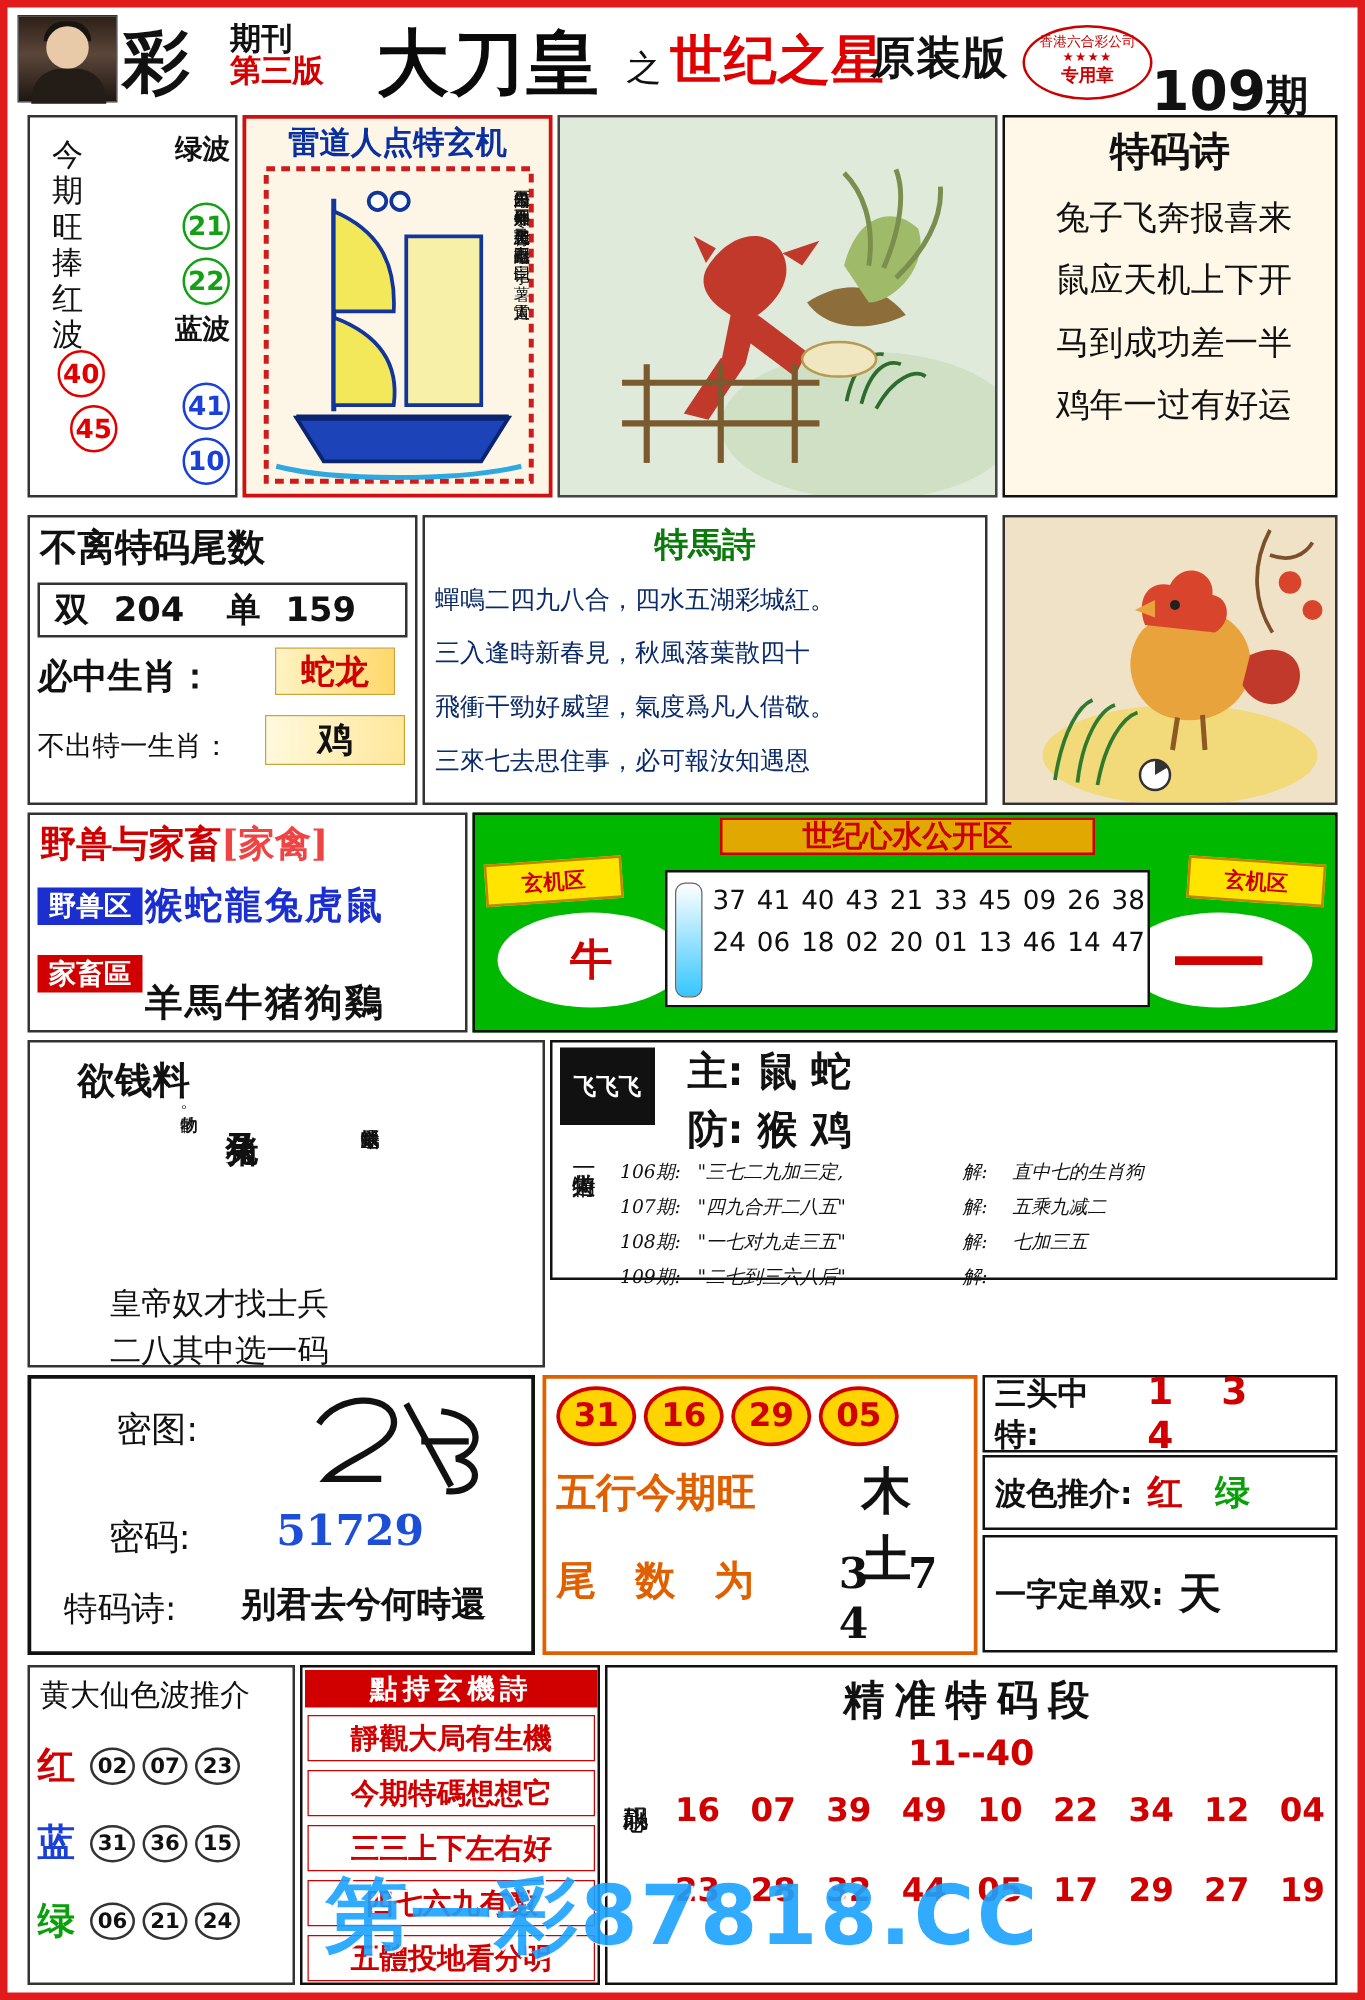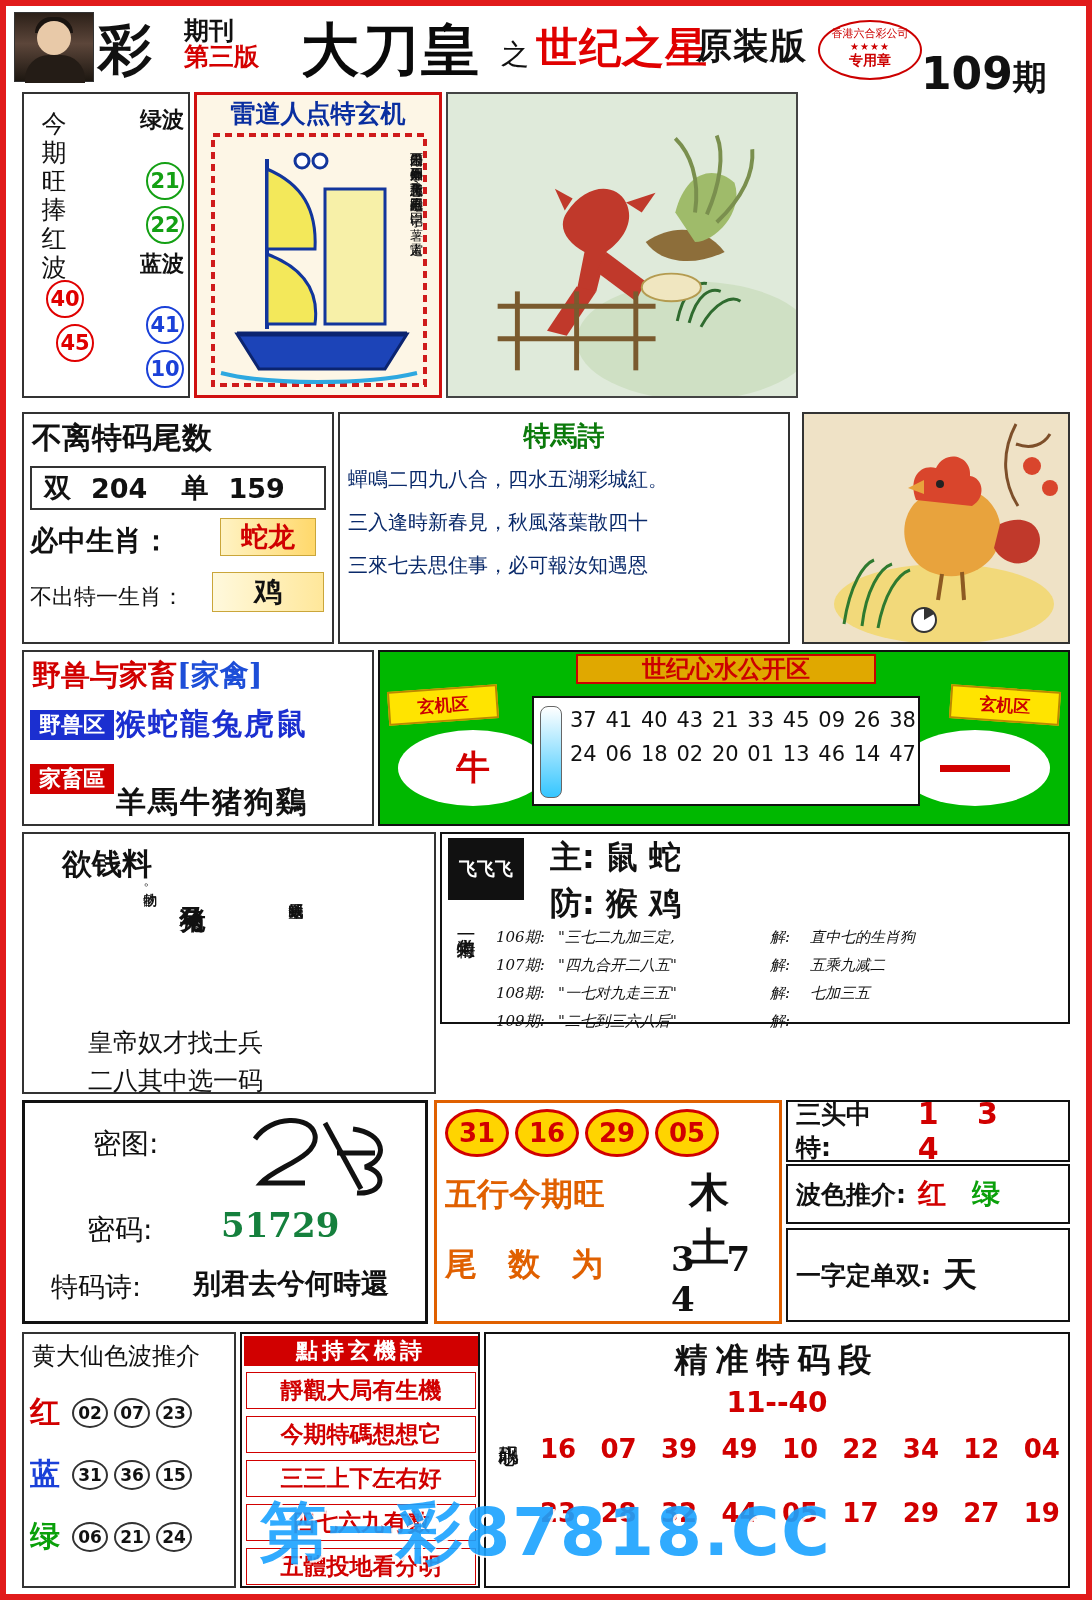--- a/index.html
+++ b/index.html
@@ -98,21 +98,21 @@
   #tema-lines div { font-size:20px; color:#0a2a6a; margin-bottom:16px; font-family:"DejaVu Serif", serif;}
 
   #bird-box { left:788px; top:2px; width:268px; height:232px; border:2px solid #333;
       background:#f3e6cf; overflow:hidden;}
 
   
   #row3 { left:8px; top:642px; width:1064px; height:180px; }
   #beast-box { left:8px; top:2px; width:352px; height:176px; border:2px solid #333; background:#fff;}
   #beast-title { position:absolute; left:8px; top:4px; font-size:29px; font-weight:bold;
       color:#d10000; font-family:"DejaVu Serif", serif;}
-  #beast-title .br { color:#1d4ed8; }
+  #beast-title .br { color:#ef4444; }
   .tag { position:absolute; width:84px; height:30px; background:#1b2fd0; color:#fff;
       font-size:22px; font-weight:bold; display:flex; align-items:center; justify-content:center;}
   #beast-r1-tag { left:6px; top:58px; }
   #beast-r2-tag { left:6px; top:112px; background:#d10000;}
   #beast-r1-val { position:absolute; left:92px; top:52px; font-size:30px; font-weight:bold; color:#1b2fd0; letter-spacing:2px;}
   #beast-r2-val { position:absolute; left:92px; top:106px; font-size:30px; font-weight:bold; color:#111; letter-spacing:2px;margin-top:24px;}
 
   #center-strip { left:364px; top:2px; width:692px; height:176px; background:#00b800; border:2px solid #111;}
   #cs-title { position:absolute; left:196px; top:2px; width:300px; height:30px;
       background:#e0a800; border:2px solid #c00; color:#c00; font-size:24px; font-weight:bold;
@@ -165,21 +165,21 @@
   #zhu-table .c2 { width:212px; color:#111; }
   #zhu-table .c3 { width:40px; }
   #zhu-table .c4 { flex:1; }
 
   
   #row5 { left:8px; top:1092px; width:1064px; height:230px; }
   #mitu-box { left:8px; top:2px; width:406px; height:224px; border:3px solid #111; background:#fff;}
   #mitu-l1 { position:absolute; left:68px; top:22px; font-size:28px; color:#111; }
   #mitu-scribble { position:absolute; left:216px; top:6px; width:160px; height:92px; }
   #mitu-l2 { position:absolute; left:62px; top:108px; font-size:28px; color:#111; }
-  #mitu-code { position:absolute; left:196px; top:102px; font-size:34px; font-weight:bold; color:#15803d;
+  #mitu-code { position:absolute; left:196px; top:102px; font-size:34px; font-weight:bold; color:#1d4ed8;
       font-family:"DejaVu Serif", serif;}
   #mitu-l3 { position:absolute; left:26px; top:166px; font-size:27px; color:#111; }
   #mitu-poem { position:absolute; left:168px; top:162px; font-size:28px; font-weight:bold; color:#111;
       font-family:Liberation Serif, serif;}
 
   #balls-box { left:420px; top:2px; width:348px; height:224px; border:3px solid #e06000; background:#fff;}
   .ball { width:64px; height:48px; border-radius:50%; background:#ffd400; border:3px solid #d10000;
       display:flex; align-items:center; justify-content:center; font-size:26px; font-weight:bold; color:#d10000;}
   #balls-row { position:absolute; left:8px; top:6px; display:flex; gap:6px; }
   #wuxing-row { position:absolute; left:8px; top:70px; font-size:32px; font-weight:bold; color:#e06000; }
@@ -325,20 +325,29 @@
         </g>
         <g stroke="#2f6b2f" stroke-width="3" fill="none">
           <path d="M232 230 C238 200 252 190 262 192"></path>
           <path d="M244 232 C252 202 266 196 276 200"></path>
           <path d="M256 236 C270 210 288 204 296 210"></path>
         </g>
         <ellipse cx="226" cy="196" rx="30" ry="14" fill="#f0e6c0" stroke="#b49b50" stroke-width="2"></ellipse>
       </svg>
     </div>
 
+    <div id="poem-box" class="abs">
+      <div id="poem-title">特码诗</div>
+      <div id="poem-lines">
+        <div>兔子飞奔报喜来</div>
+        <div>鼠应天机上下开</div>
+        <div>马到成功差一半</div>
+        <div>鸡年一过有好运</div>
+      </div>
+    </div>
   </div>
 
   <div id="row2" class="abs">
     <div id="tail-box" class="abs">
       <div id="tail-title">不离特码尾数</div>
       <div id="tail-nums">
         <span class="v" style="margin-left:12px;">双</span>
         <span class="v">204</span>
         <span class="v" style="margin-left:24px;">单</span>
         <span class="v">159</span>
@@ -347,20 +356,21 @@
       <div id="sx-val">蛇龙</div>
       <div id="nosx-row">不出特一生肖：</div>
       <div id="nosx-val">鸡</div>
     </div>
 
     <div id="tema-box" class="abs">
       <div id="tema-title">特馬詩</div>
       <div id="tema-lines">
         <div>蟬鳴二四九八合，四水五湖彩城紅。</div>
         <div>三入逢時新春見，秋風落葉散四十</div>
+        <div>飛衝干勁好威望，氣度爲凡人借敬。</div>
         <div>三來七去思住事，必可報汝知遇恩</div>
       </div>
     </div>
 
     <div id="bird-box" class="abs">
       <svg viewBox="0 0 264 228" width="264" height="228">
         <rect width="264" height="228" fill="#efe2c6"></rect>
         <ellipse cx="140" cy="190" rx="110" ry="40" fill="#f2d97a"></ellipse>
         <path d="M110 90 C140 60 190 72 196 110 C202 150 160 172 126 158 C100 146 92 112 110 90 Z" fill="#e8a33d"></path>
         <path d="M112 86 C104 64 116 50 132 54 C142 34 168 42 166 62 C180 64 182 84 168 92 Z" fill="#d9452c"></path>

